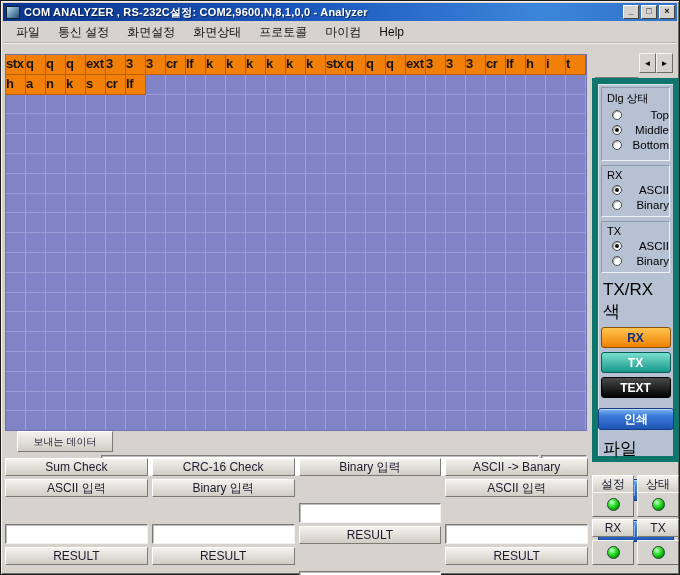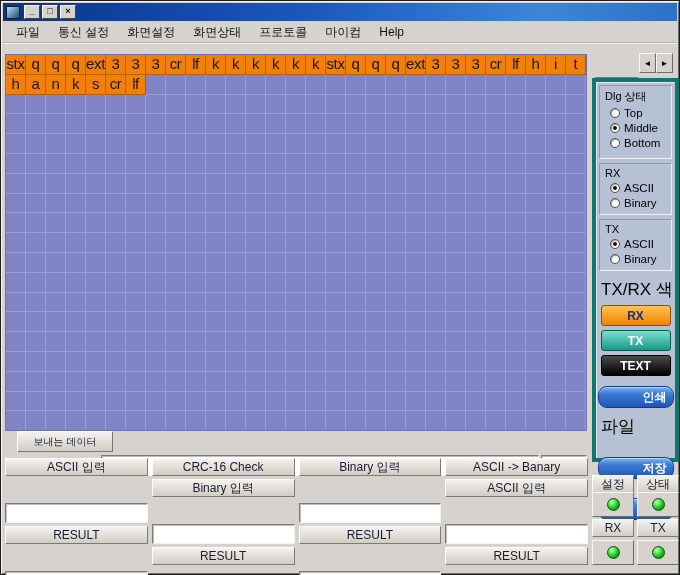--- a/index.html
+++ b/index.html
@@ -31,21 +31,21 @@
   
   .grid-area{position:absolute;left:4px;top:53px;width:582px;height:377px;box-sizing:border-box;
              background-color:#8183c7;border:1px solid #6e70ae;
              background-image:
                repeating-linear-gradient(to right,transparent 0 19px,#9c9dd8 19px 20px),
                repeating-linear-gradient(to bottom,transparent 0 18.8px,#9c9dd8 18.8px 19.8px);}
   .grid-row{position:absolute;left:0;top:0;display:flex;}
   .grid-row.r2{top:19.8px;}
   .cell{width:20px;height:19.8px;box-sizing:border-box;background:#f28008;
         border-right:1px solid #b95f00;border-bottom:1px solid #b95f00;
-        font-size:15px;line-height:18px;text-align:center;color:#141414;overflow:hidden;letter-spacing:-0.4px;}
+        font-size:13px;line-height:18px;color:#141414;overflow:hidden;letter-spacing:-0.4px;font-weight:bold;}
 
   
   .raised{background:#d6d3ce;border:1px solid;border-color:#f8f6f2 #6e6c66 #6e6c66 #f8f6f2;box-sizing:border-box;}
   .sunken{background:#fff;border:1px solid;border-color:#7b7b7b #f2f2f2 #f2f2f2 #7b7b7b;
           box-shadow:inset 1px 1px 0 #bdbdbd;box-sizing:border-box;margin-top:24px;}
   .tbtn{background:linear-gradient(180deg,#f4f2ee 0%,#d0cdc5 100%);border:1px solid;
         border-color:#fff #7c7a74 #7c7a74 #fff;box-sizing:border-box;color:#1b1b2e;
         font-size:12px;display:flex;align-items:center;justify-content:center;white-space:nowrap;overflow:hidden;}
 
   
@@ -62,60 +62,61 @@
   .tool-col .tbtn{height:18px;flex:none;}
   .tinput{height:20px;flex:none;font-size:12px;padding:0 3px;outline:none;font-family:inherit;width:100%;}
 
   
   .pager{position:absolute;left:594px;top:52px;display:flex;}
   .page-box{width:44px;height:20px;font-size:12px;display:flex;align-items:center;justify-content:center;}
   .pg-btn{width:17px;height:20px;font-size:8px;display:flex;align-items:center;justify-content:center;padding:0;}
 
   
   .side-panel{position:absolute;left:591px;top:77px;width:87px;height:384px;box-sizing:border-box;
-              background:#b6c1d3;border:4px solid #0f766e;box-shadow:inset 1px 1px 0 rgba(255,255,255,.6);
+              background:#b6c1d3;border:6px solid #0f766e;box-shadow:inset 1px 1px 0 rgba(255,255,255,.6);
               padding-top:1px;}
   .group{border:1px solid;border-color:#8f9aac #eef2f8 #eef2f8 #8f9aac;background:#b6c1d3;
          box-sizing:border-box;margin:2px 3px 0;}
   .group.dlg{height:74px;}
   .group.sm{height:52px;margin-top:4px;}
   .group-title{font-size:11px;color:#000;padding:3px 0 1px 5px;}
-  .radio-row{display:flex;align-items:center;gap:4px;margin:2px 0 3px 10px;font-size:11.5px;color:#000;}
+  .radio-row{display:flex;align-items:center;gap:4px;margin:2px 0 3px 10px;font-size:11.5px;color:#000;justify-content:space-between;}
   .radio{width:10px;height:10px;border-radius:50%;background:#fff;border:1px solid #4a4a4a;
          box-sizing:border-box;box-shadow:inset 1px 1px 1px rgba(0,0,0,.35);flex:none;position:relative;}
   .radio.checked::after{content:"";position:absolute;left:2px;top:2px;width:4px;height:4px;border-radius:50%;background:#101010;}
   .side-label{font-size:17px;color:#000;margin:7px 0 0 5px;}
   .cbtn{display:block;width:70px;height:21px;margin:4px auto 0;font-size:12px;font-weight:bold;
         border-radius:3px;box-sizing:border-box;font-family:inherit;}
   .cbtn.orange{background:linear-gradient(180deg,#ffc44e 0%,#f08206 100%);color:#15307c;border:1px solid #8a5200;}
   .cbtn.teal{background:linear-gradient(180deg,#7adfd0 0%,#17988a 100%);color:#fff;border:1px solid #0b5a50;}
   .cbtn.black{background:linear-gradient(180deg,#4a4a4a 0%,#000 100%);color:#fff;border:1px solid #000;}
   .blue-btn{display:block;width:76px;height:22px;margin:19px auto 0;font-size:12px;font-weight:bold;
-            color:#fff;border-radius:9px;border:1px solid #123a80;box-sizing:border-box;font-family:inherit;
+            color:#fff;border-radius:3px;border:1px solid #123a80;box-sizing:border-box;font-family:inherit;
             background:linear-gradient(180deg,#7db4f0 0%,#3a7ad8 35%,#1f55b4 100%);
-            box-shadow:inset 0 1px 0 rgba(255,255,255,.5);text-align:right;}
+            box-shadow:inset 0 1px 0 rgba(255,255,255,.5);}
   .blue-btn.print{margin-top:10px;}
 
   
   .status-row{position:absolute;left:591px;width:87px;display:flex;gap:3px;box-sizing:border-box;}
   .row-h1{top:474px;} .row-l1{top:491px;} .row-h2{top:518px;} .row-l2{top:539px;}
   .sbtn{flex:1;height:19px;}
   .row-h2 .sbtn{height:18px;}
   .led-btn{flex:1;height:25px;background:#d6d3ce;border:1px solid;border-color:#f8f6f2 #6e6c66 #6e6c66 #f8f6f2;
            box-sizing:border-box;display:flex;align-items:center;justify-content:center;}
   .led{width:13px;height:13px;border-radius:50%;box-sizing:border-box;border:1px solid #1f4428;
        background:radial-gradient(circle at 35% 30%,#c8ffc8 0%,#30e030 40%,#00a000 75%,#006400 100%);}
 </style>
 </head>
 <body>
 
 <div class="window">
 
   <div class="titlebar">
     <span class="app-icon"></span>
+    <span class="title-text">COM ANALYZER , RS-232C설정: COM2,9600,N,8,1,0,0  - Analyzer</span>
     <span class="win-btns">
       <span class="win-btn">_</span>
       <span class="win-btn">□</span>
       <span class="win-btn">×</span>
     </span>
   </div>
 
   <div class="menubar">
       <span class="menu-item">파일</span>
       <span class="menu-item">통신 설정</span>
@@ -168,20 +169,21 @@
         <div class="cell">lf</div>
       </div>
   </div>
 
   <div class="send-label tbtn">보내는 데이터</div>
   <input class="send-input sunken" value="" style="">
   <div class="send-count sunken">0</div>
 
   <div class="tools">
       <div class="tool-col">
+        <div class="tbtn">Sum Check</div>
         <div class="tbtn">ASCII 입력</div>
         <input class="tinput sunken" style="">
         <div class="tbtn">RESULT</div>
         <input class="tinput sunken" style="">
       </div>
       <div class="tool-col">
         <div class="tbtn">CRC-16 Check</div>
         <div class="tbtn">Binary 입력</div>
         <input class="tinput sunken" style="">
         <div class="tbtn">RESULT</div>

